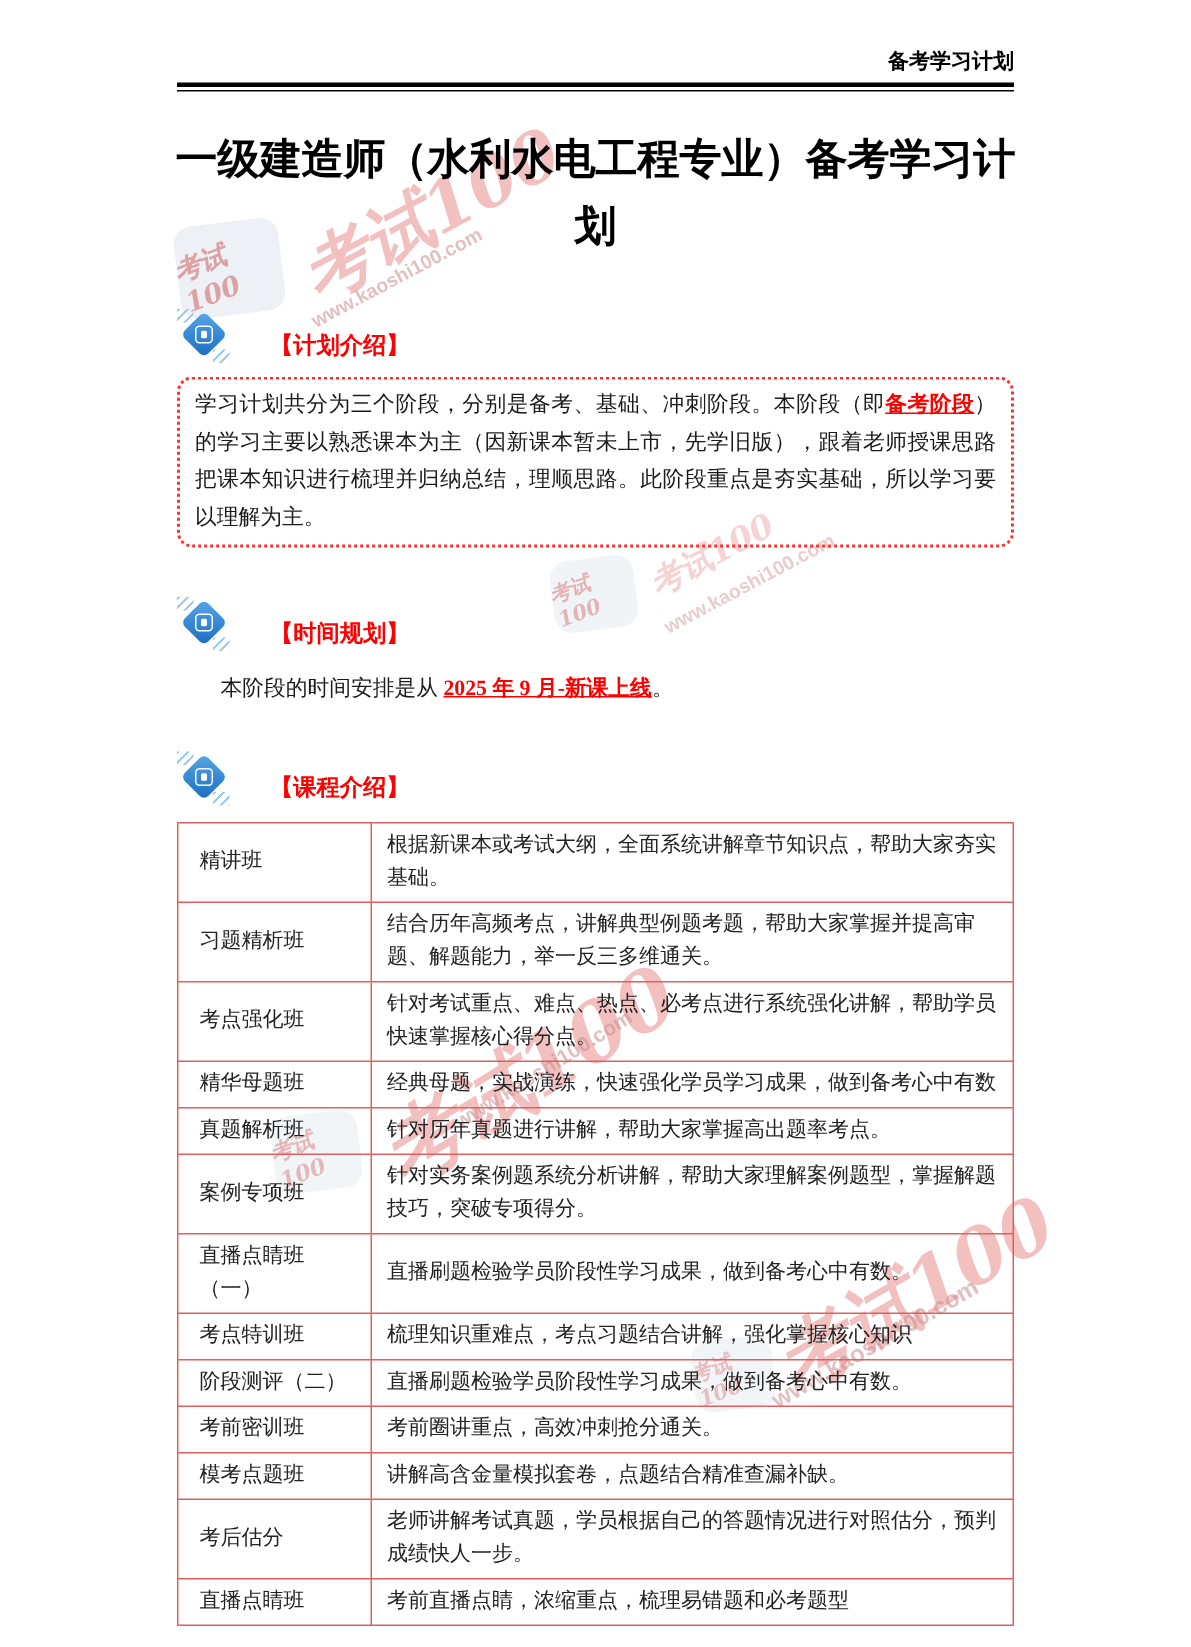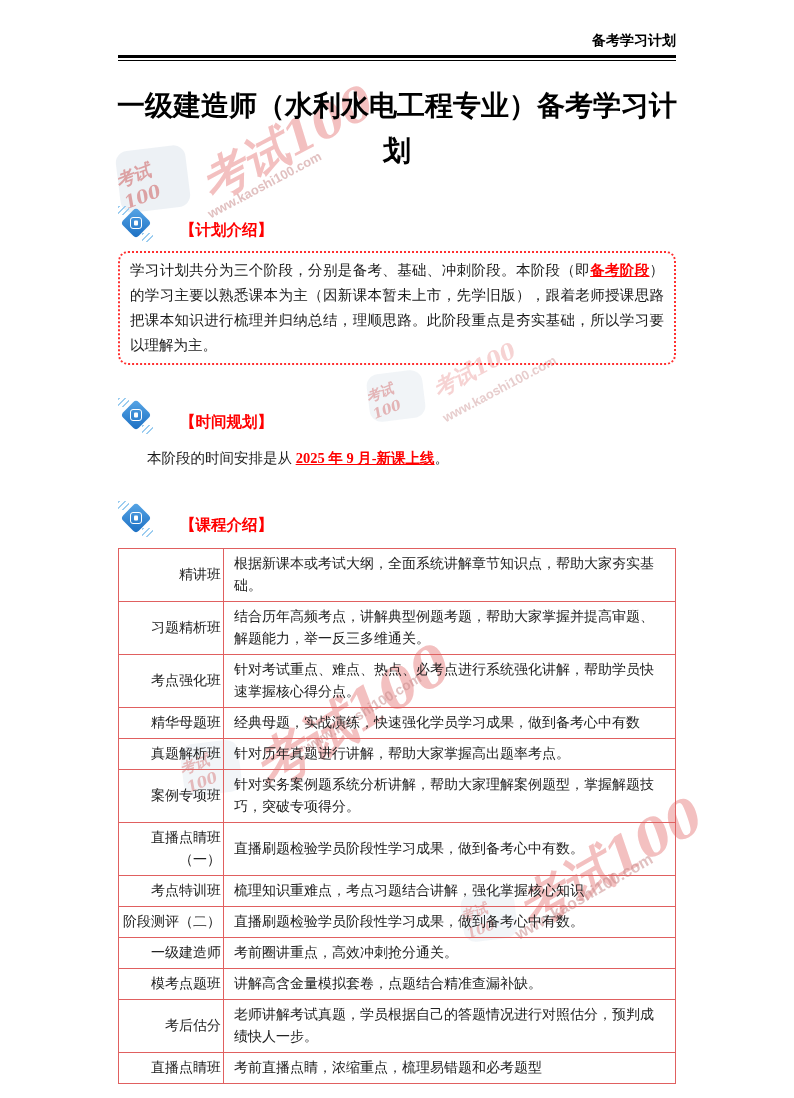--- a/index.html
+++ b/index.html
@@ -34,21 +34,21 @@
   .intro-box{margin-top:8px;border:2px dotted #ff3030;border-radius:10px;padding:5px 10px;
         font-size:14.5px;line-height:25px;color:#1a1a1a;text-align:justify;}
   .hl{color:#ff0000;font-weight:bold;text-decoration:underline;}
 
   .time-para{margin:14px 0 0 0;font-size:14.5px;color:#1a1a1a;text-indent:2em;}
 
   
   .course-table{margin-top:10px;width:100%;border-collapse:collapse;table-layout:fixed;}
   .course-table td{border:1px solid #e06060;font-size:14px;line-height:22px;color:#222;
         padding:4px 6px;vertical-align:middle;}
-  .course-table td.cname{width:100px;text-align:right;padding:4px 2px;}
+  .course-table td.cname{width:100px;text-align:left;padding:4px 14px;}
   .course-table td.cdesc{padding-left:10px;padding-right:8px;}
 
   
   .wm{position:absolute;z-index:1;pointer-events:none;}
   .wm-brand{font-family:"DejaVu Serif","Liberation Serif",serif;font-weight:bold;font-style:italic;
         color:rgba(232,130,130,0.50);white-space:nowrap;transform-origin:left top;}
   .wm-url{font-family:"Liberation Sans","DejaVu Sans",sans-serif;font-weight:bold;
         color:rgba(200,140,140,0.55);white-space:nowrap;transform-origin:left top;}
   .wm-chip{border-radius:12px;background:rgba(196,208,222,0.30);display:flex;align-items:center;
         justify-content:center;transform-origin:center;}
@@ -167,21 +167,21 @@
           </tr>
         <tr>
             <td class="cname">考点特训班</td>
             <td class="cdesc">梳理知识重难点，考点习题结合讲解，强化掌握核心知识</td>
           </tr>
         <tr>
             <td class="cname">阶段测评（二）</td>
             <td class="cdesc">直播刷题检验学员阶段性学习成果，做到备考心中有数。</td>
           </tr>
         <tr>
-            <td class="cname">一级建造师</td>
+            <td class="cname">考前密训班</td>
             <td class="cdesc">考前圈讲重点，高效冲刺抢分通关。</td>
           </tr>
         <tr>
             <td class="cname">模考点题班</td>
             <td class="cdesc">讲解高含金量模拟套卷，点题结合精准查漏补缺。</td>
           </tr>
         <tr>
             <td class="cname">考后估分</td>
             <td class="cdesc">老师讲解考试真题，学员根据自己的答题情况进行对照估分，预判成绩快人一步。</td>
           </tr>

